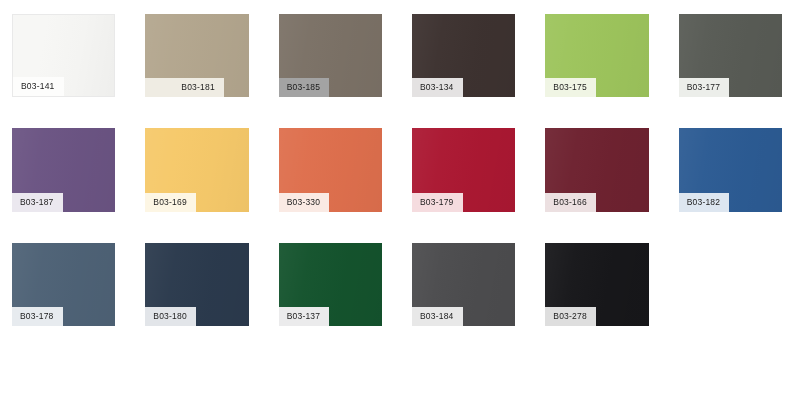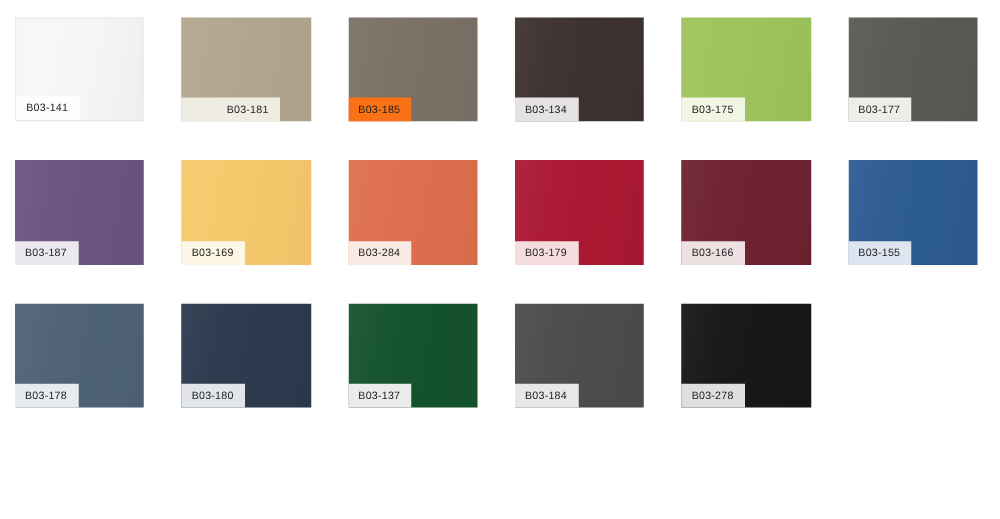--- a/index.html
+++ b/index.html
@@ -80,21 +80,21 @@
     </div>
     <div class="swatch-cell">
       <div class="swatch-chip" style="background: rgb(179, 166, 142);">
         <div class="sheen"></div>
         <div class="swatch-label" style="background: rgb(239, 236, 227); padding-left: 36px;">B03-181</div>
       </div>
     </div>
     <div class="swatch-cell">
       <div class="swatch-chip" style="background: rgb(123, 113, 102);">
         <div class="sheen"></div>
-        <div class="swatch-label" style="background: #f97316;">B03-185</div>
+        <div class="swatch-label" style="background: #a3a3a3;">B03-185</div>
       </div>
     </div>
     <div class="swatch-cell">
       <div class="swatch-chip" style="background: rgb(61, 50, 48);">
         <div class="sheen"></div>
         <div class="swatch-label" style="background: rgb(228, 226, 226);">B03-134</div>
       </div>
     </div>
     <div class="swatch-cell">
       <div class="swatch-chip" style="background: rgb(157, 196, 92);">
@@ -116,39 +116,39 @@
     </div>
     <div class="swatch-cell">
       <div class="swatch-chip" style="background: rgb(246, 201, 106);">
         <div class="sheen"></div>
         <div class="swatch-label" style="background: rgb(253, 246, 228);">B03-169</div>
       </div>
     </div>
     <div class="swatch-cell">
       <div class="swatch-chip" style="background: rgb(222, 111, 77);">
         <div class="sheen"></div>
-        <div class="swatch-label" style="background: rgb(250, 234, 228);">B03-284</div>
+        <div class="swatch-label" style="background: rgb(250, 234, 228);">B03-330</div>
       </div>
     </div>
     <div class="swatch-cell">
       <div class="swatch-chip" style="background: rgb(171, 24, 50);">
         <div class="sheen"></div>
         <div class="swatch-label" style="background: rgb(245, 220, 223);">B03-179</div>
       </div>
     </div>
     <div class="swatch-cell">
       <div class="swatch-chip" style="background: rgb(110, 34, 48); text-decoration: underline;">
         <div class="sheen"></div>
         <div class="swatch-label" style="background: rgb(236, 224, 225);">B03-166</div>
       </div>
     </div>
     <div class="swatch-cell">
       <div class="swatch-chip" style="background: rgb(44, 91, 147);">
         <div class="sheen"></div>
-        <div class="swatch-label" style="background: rgb(221, 230, 240);">B03-155</div>
+        <div class="swatch-label" style="background: rgb(221, 230, 240);">B03-182</div>
       </div>
     </div>
     <div class="swatch-cell">
       <div class="swatch-chip" style="background: rgb(78, 98, 118);">
         <div class="sheen"></div>
         <div class="swatch-label" style="background: rgb(231, 235, 239);">B03-178</div>
       </div>
     </div>
     <div class="swatch-cell">
       <div class="swatch-chip" style="background: rgb(43, 58, 77);">

